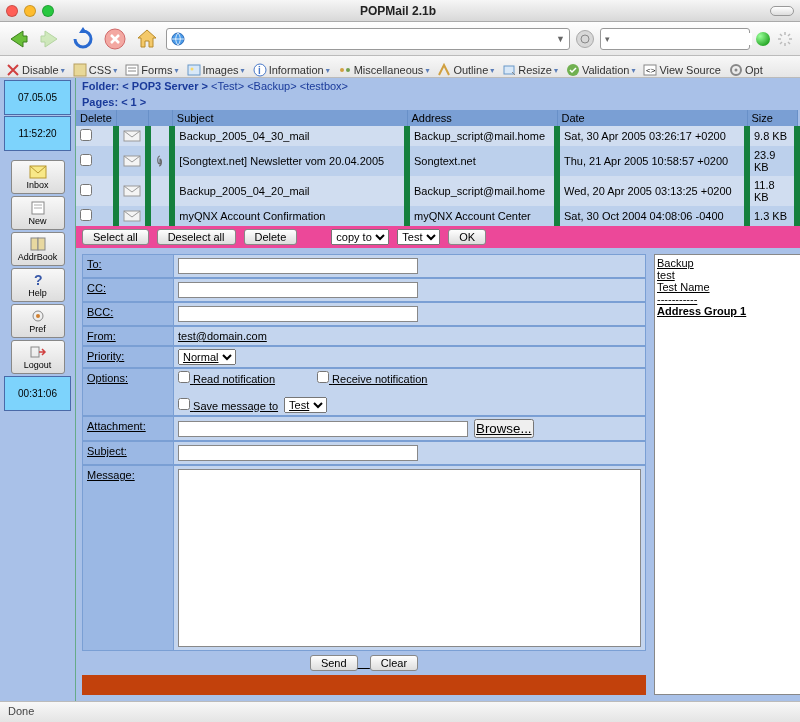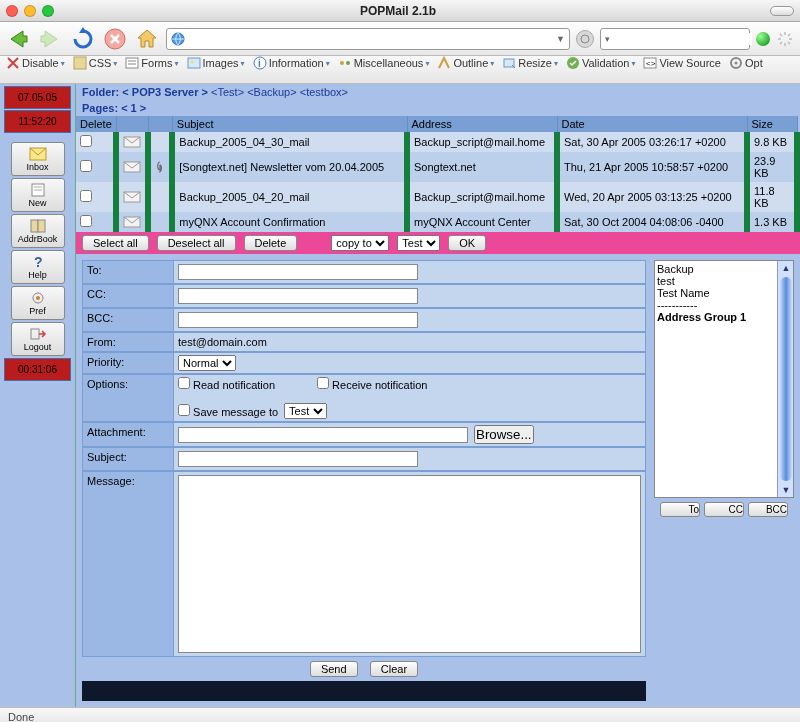--- a/index.html
+++ b/index.html
@@ -16,28 +16,28 @@
 .browser-toolbar { height: 34px; background: linear-gradient(#fefefe,#e8e8e8); border-bottom: 1px solid #bbb; display: flex; align-items: center; padding: 0 6px; gap: 6px; }
 .bt-icon { width: 26px; height: 26px; display: flex; align-items: center; justify-content: center; border-radius: 4px; }
 .urlbox { flex: 1; display: flex; align-items: center; border: 1px solid #999; height: 22px; background: #fff; border-radius: 3px; padding: 0 4px; }
 .url-globe { width: 14px; height: 14px; margin-right: 4px; }
 .url-input { flex: 1; border: none; outline: none; font-size: 11px; }
 .url-drop { color: #666; font-size: 9px; }
 .gobtn { width: 18px; height: 18px; border-radius: 50%; background: #d8d8d8; border: 1px solid #aaa; display:flex; align-items:center; justify-content:center; }
 .searchbox { display: flex; align-items: center; border: 1px solid #999; height: 22px; background: #fff; border-radius: 3px; padding: 0 4px; width: 150px; }
 .greendot { width: 14px; height: 14px; border-radius: 50%; background: radial-gradient(circle at 30% 30%, #9f9, #080); }
 
-.webdev-toolbar { height: 28px; background: linear-gradient(#f8f8f8,#e6e6e6); border-bottom: 1px solid #bbb; display: flex; align-items: flex-start; padding: 0 2px; font-size: 11px; color: #333; overflow: hidden; }
+.webdev-toolbar { height: 22px; background: linear-gradient(#f8f8f8,#e6e6e6); border-bottom: 1px solid #bbb; display: flex; align-items: flex-end; padding: 0 2px; font-size: 11px; color: #333; overflow: hidden; }
 .wd-item { display: flex; align-items: center; padding: 0 4px; white-space: nowrap; cursor: pointer; }
 .wd-item .ico { width: 14px; height: 14px; margin-right: 2px; }
 .wd-caret { font-size: 8px; color: #5a7db8; margin-left: 2px; }
 
 .main { display: flex; height: 623px; }
 .sidebar { width: 76px; background: #a9c1e8; border-right: 1px solid #6a8; padding: 2px 4px; }
-.sb-date, .sb-time, .sb-timer { background: #b91c1c; border: 1px solid #4a6aa8; text-align: center; font-size: 10px; padding: 5px; margin-bottom: 1px; }
+.sb-date, .sb-time, .sb-timer { background: #7dd3fc; border: 1px solid #4a6aa8; text-align: center; font-size: 10px; padding: 11px; margin-bottom: 1px; }
 .sb-spacer { height: 6px; }
 .sb-btn { background: linear-gradient(#f8f8f8,#ddd); border: 1px solid #888; border-radius: 3px; margin: 2px auto; width: 54px; height: 34px; display: flex; flex-direction: column; align-items: center; justify-content: center; font-size: 9px; cursor: pointer; }
 .sb-btn .sbi { width: 18px; height: 14px; margin-bottom: 1px; }
 .sb-timer { margin-top: 2px; }
 
 .content { flex: 1; display: flex; flex-direction: column; background: #a9c1e8; }
 .folder-line, .pages-line { padding: 2px 6px; font-size: 11px; color: #1a3a9a; }
 .folder-line a, .pages-line a { color: #1a3a9a; text-decoration: none; }
 .folder-line b { font-weight: bold; }
 
@@ -47,30 +47,30 @@
 .mail-table tr.ro { background: #d0ddf0; }
 .mail-table tr.re { background: #bcd0ec; }
 .envelope-icon { width: 18px; height: 12px; }
 .clip-icon { width: 10px; height: 14px; }
 
 .action-row { padding: 3px 6px; display: flex; align-items: center; gap: 8px; background: #ec4899; }
 .action-row button, .compose-actions button { font-size: 11px; padding: 1px 10px; background: linear-gradient(#fefefe,#ddd); border: 1px solid #888; border-radius: 3px; cursor: pointer; }
 .action-row select, .compose select { font-size: 11px; }
 
 .compose-wrap { display: flex; padding: 6px; gap: 8px; flex: 1; }
-.compose { flex: 1; background: #0f172a; }
+.compose { flex: 1; background: #c2410c; text-decoration: underline; }
 .compose-row { display: flex; }
 .compose-label { width: 92px; background: #9bb8e4; border: 1px solid #7a9fd4; padding: 3px 4px; font-size: 11px; }
 .compose-field { flex: 1; background: #c4d5ee; border: 1px solid #7a9fd4; border-left: none; padding: 2px 4px; display: flex; align-items: center; gap: 6px; flex-wrap: wrap; }
 .compose-field input[type=text] { width: 240px; font-size: 11px; border: 1px solid #888; background: #fff; padding: 1px; margin: 1px 0; }
 .compose-field input.attach { width: 290px; }
 .compose-field textarea { width: 100%; height: 178px; font-size: 11px; border: 1px solid #888; background: #fff; resize: none; }
 .compose-actions { text-align: center; padding: 4px; background: #a9c1e8; }
 
-.address-panel { width: 140px; display: flex; flex-direction: column; }
+.address-panel { width: 140px; display: flex; flex-direction: row; text-decoration: underline; }
 .address-list { flex: 0 0 238px; background: #fff; border: 1px solid #888; font-size: 11px; position: relative; overflow: hidden; }
 .address-list-inner { padding: 2px; }
 .address-scroll { position: absolute; right: 0; top: 0; bottom: 0; width: 16px; background: #d0e0ff; border-left: 1px solid #99b; }
 .address-scroll .up, .address-scroll .down { position: absolute; width: 14px; height: 14px; left: 1px; font-size: 9px; text-align: center; line-height: 14px; color: #336; }
 .address-scroll .up { top: 0; }
 .address-scroll .down { bottom: 0; }
 .address-scroll .bar { position: absolute; left: 2px; top: 16px; bottom: 16px; width: 12px; background: linear-gradient(to right, #c8dcff,#5a8cd8,#c8dcff); border-radius: 6px; }
 .address-btns { display: flex; gap: 4px; margin-top: 4px; justify-content: center; }
 .address-btns button { width: 40px; font-size: 10px; padding: 1px 0; background: linear-gradient(#fefefe,#ddd); border: 1px solid #888; border-radius: 3px; cursor: pointer; text-align: right; }
 

